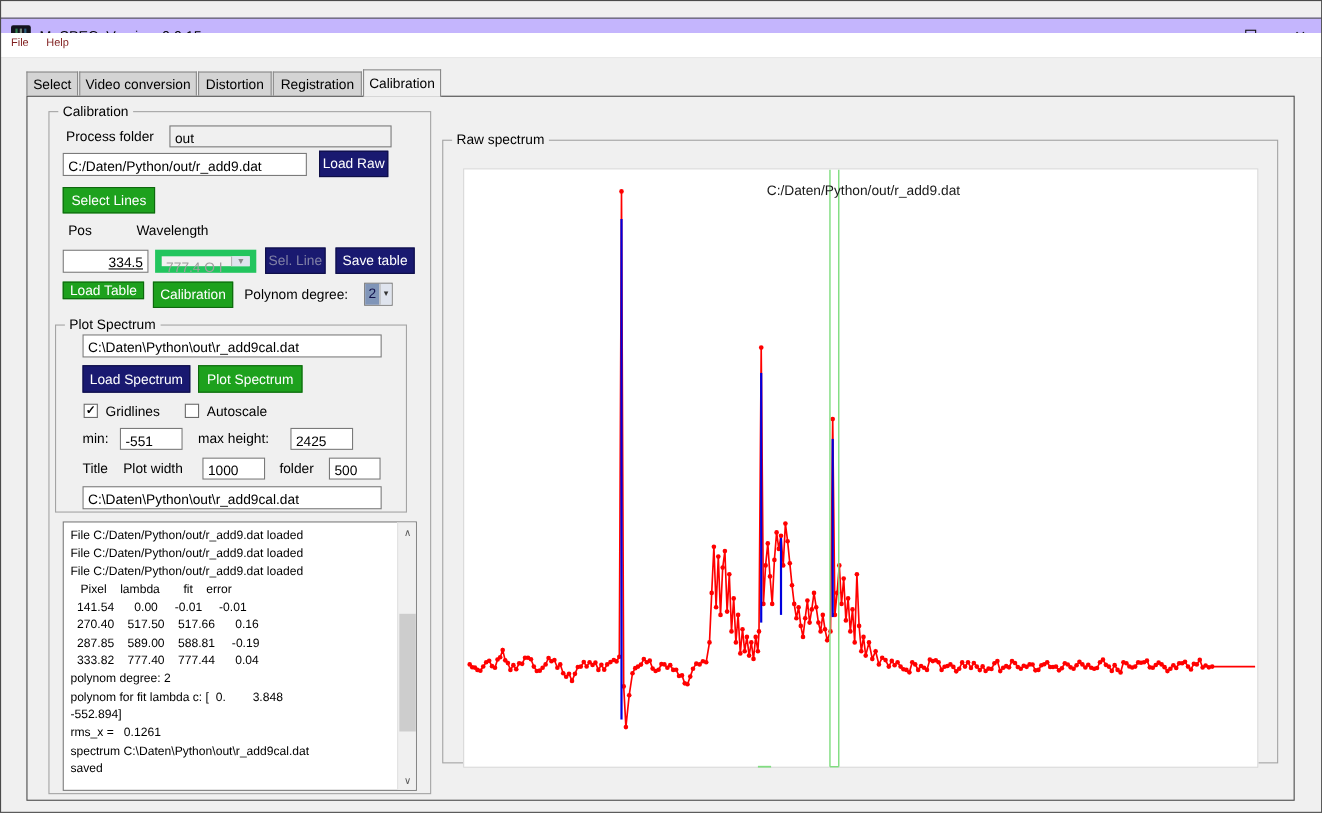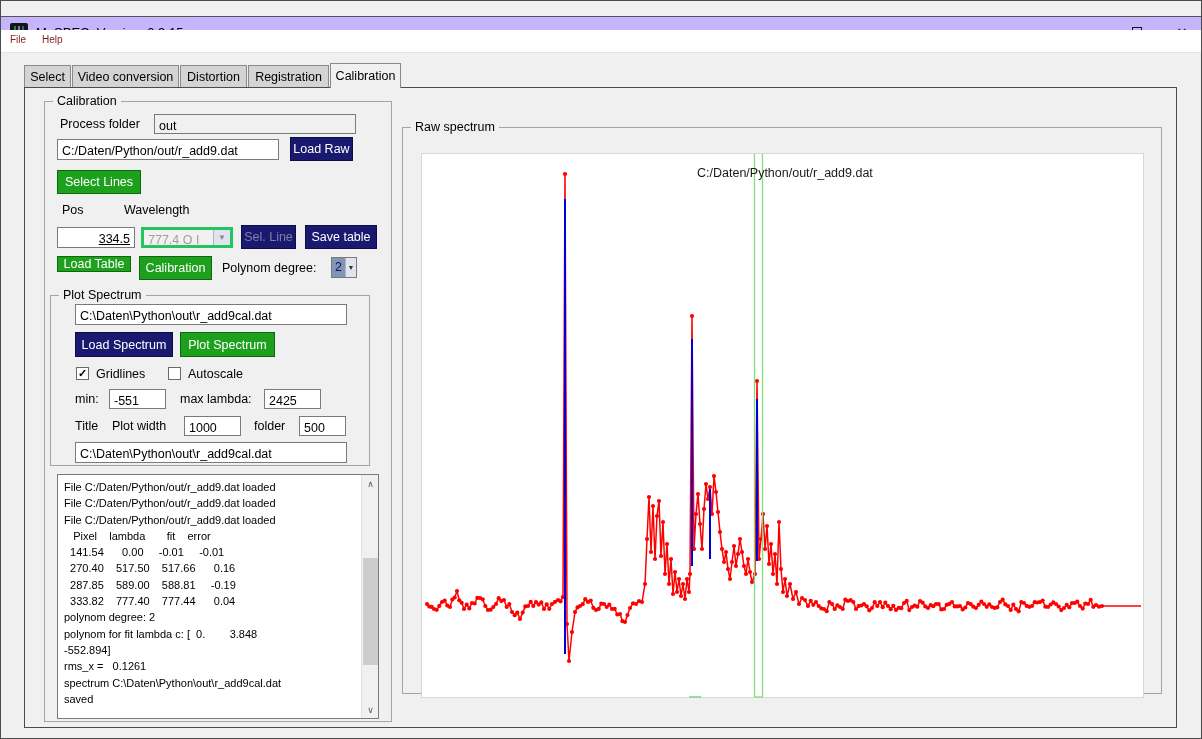--- a/index.html
+++ b/index.html
@@ -28,21 +28,21 @@
 
   .lbl { position:absolute; font-size:12.5px; color:#000; white-space:nowrap; z-index:4; }
   .field { position:absolute; background:#fff; border:1px solid #7a7a7a; font-size:12.5px; color:#000; padding:4px 4px; z-index:4; white-space:nowrap; overflow:hidden; }
   .field.gray { background:#f0f0f0; }
   .field.right { text-align:right; }
   .btn { position:absolute; display:flex; align-items:center; justify-content:center; font-size:12.5px; color:#fff; z-index:4; white-space:nowrap; }
   .btn.navy { background:#191970; border:1px solid #0e0e46; }
   .btn.green { background:#1da11d; border:1px solid #0e670e; }
   .btn.dis { color:#8080a6; }
 
-  .combo { position:absolute; background:#f1f1f1; border:3px solid #22c55e; z-index:4;text-decoration:underline; }
+  .combo { position:absolute; background:#f1f1f1; border:6px solid #22c55e; z-index:4;text-decoration:underline; }
   .combo .val { position:absolute; left:4px; top:3px; font-size:12.5px; color:#9e9e9e; }
   .combo .arrowbox { position:absolute; right:0; top:0; bottom:0; width:17px; background:#dfe4ee; border-left:1px solid #b5b5b5; display:flex; align-items:center; justify-content:center; font-size:8px; color:#8a8a8a; }
 
   .spin { position:absolute; border:1px solid #7a7a7a; z-index:4; display:flex; }
   .spin .v { width:13px; background:#8095b8; color:#10104a; font-size:12.5px; text-align:center; line-height:19px; }
   .spin .a { width:11px; background:#dfe4ee; display:flex; align-items:center; justify-content:center; font-size:7px; color:#333; border-left:1px solid #b5b5b5; }
 
   .checkbox { position:absolute; width:13px; height:13px; background:#fff; border:1px solid #6a6a6a; z-index:4; font-size:11px; line-height:11px; text-align:center; color:#000; font-weight:bold; }
 
   
@@ -123,21 +123,21 @@
 <div class="btn navy" style="left:75px; top:332px; width:98px; height:25px;">Load Spectrum</div>
 <div class="btn green" style="left:180px; top:332px; width:95px; height:25px;">Plot Spectrum</div>
 
 <span class="checkbox" style="left:76px; top:367px;">✓</span>
 <span class="lbl" style="left:96px; top:367px;">Gridlines</span>
 <span class="checkbox" style="left:168px; top:367px;"></span>
 <span class="lbl" style="left:188px; top:367px;">Autoscale</span>
 
 <span class="lbl" style="left:75px; top:392px;">min:</span>
 <div class="field" style="left:109px; top:389px; width:57px; height:20px;">-551</div>
-<span class="lbl" style="left:180px; top:392px;">max lambda:</span>
+<span class="lbl" style="left:180px; top:392px;">max height:</span>
 <div class="field" style="left:264px; top:389px; width:57px; height:20px;">2425</div>
 
 <span class="lbl" style="left:75px; top:419px;">Title</span>
 <span class="lbl" style="left:112px; top:419px;">Plot width</span>
 <div class="field" style="left:184px; top:416px; width:57px; height:20px;">1000</div>
 <span class="lbl" style="left:254px; top:419px;">folder</span>
 <div class="field" style="left:299px; top:416px; width:47px; height:20px;">500</div>
 
 <div class="field" style="left:75px; top:442px; width:272px; height:21px;">C:\Daten\Python\out\r_add9cal.dat</div>
 

